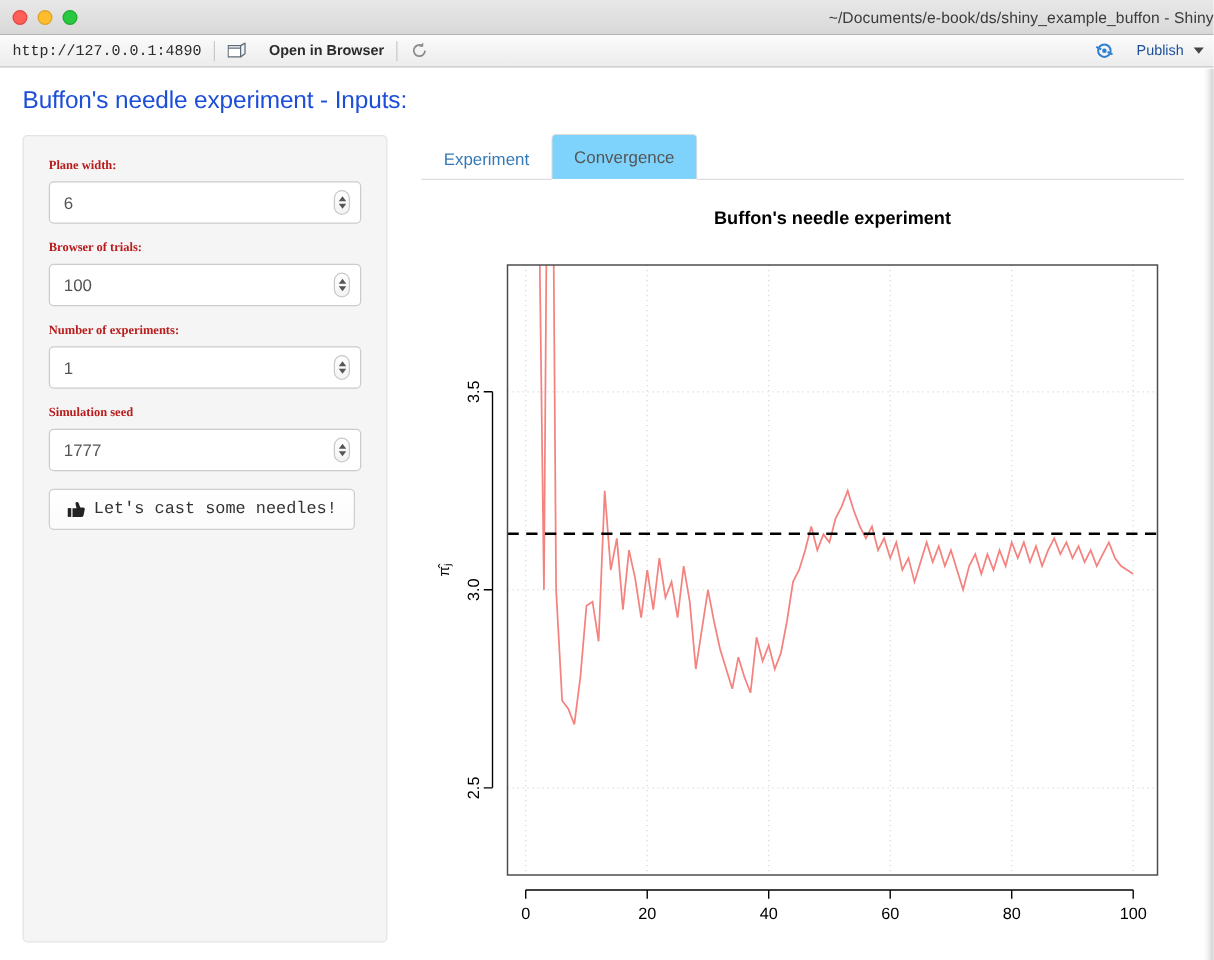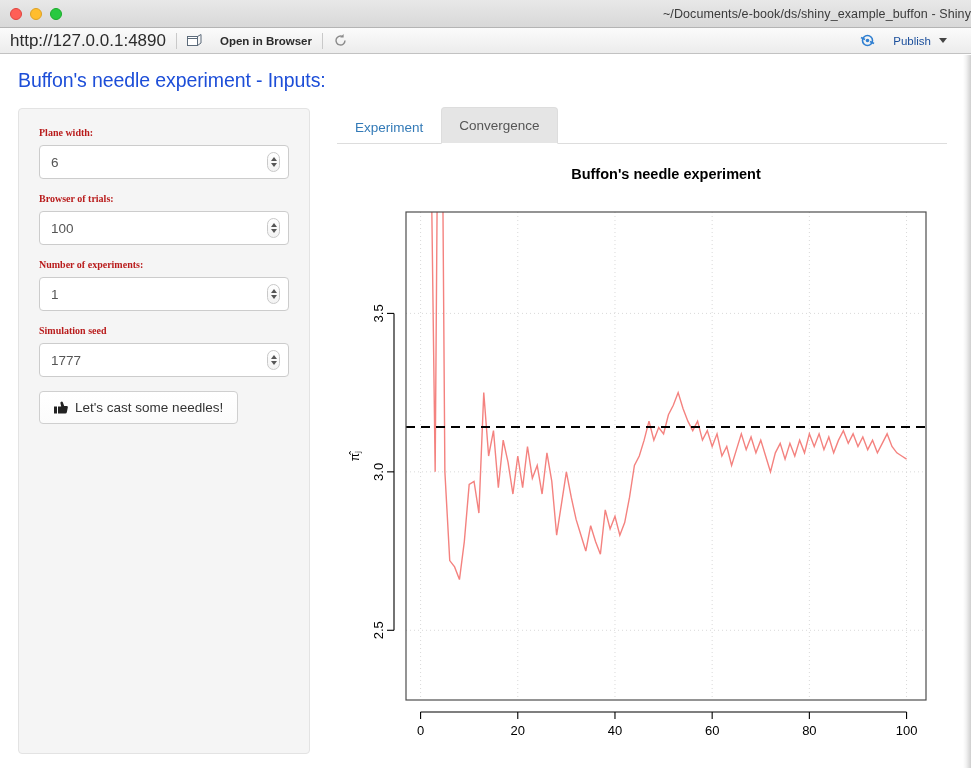--- a/index.html
+++ b/index.html
@@ -32,27 +32,27 @@
   }
 
   .toolbar {
     height: 26px;
     background: linear-gradient(to bottom, #fbfbfb 0%, #ececec 100%);
     border-bottom: 1px solid #c2c2c2;
     display:flex; align-items:center;
     font-size: 11.5px; color:#2b2b2b;
     position: relative;
   }
-  .tb-url { padding: 0 10px; color:#2b2b2b; font-size:17px; }
+  .tb-url { padding: 0 10px; color:#2b2b2b; font-size:12px;font-family:Liberation Mono, monospace; }
   .tb-sep { width:1px; height:16px; background:#c9c9c9; }
   .tb-item { display:flex; align-items:center; gap:18px; padding: 0 10px; height:100%; }
   .tb-label { font-weight: bold; font-size:11.5px; }
   .icon-browser { width:15px; height:13px; display:block; }
   .icon-refresh { width:15px; height:15px; display:block; }
-  .tb-right { position:absolute; right: 24px; top:0; height:100%; display:flex; align-items:center; gap:6px; }
+  .tb-right { position:absolute; right: 8px; top:0; height:100%; display:flex; align-items:center; gap:6px; }
   .publish-label { color:#1b4f9c; font-size:11.5px; }
   .caret-down { width:0;height:0;border-left:4px solid transparent;border-right:4px solid transparent;border-top:5px solid #444; }
 
   
   .app {
     position:absolute; top:55px; left:0; width:963px; height:713px;
     background:#fff; overflow:hidden;
   }
   .right-border { position:absolute; right:0px; top:55px; width:8px; height:713px;
      background: linear-gradient(to right,#ffffff 0%, #f2f2f2 40%, #cfcfcf 100%); }
@@ -90,38 +90,39 @@
   .chev { width:0;height:0;border-left:3px solid transparent;border-right:3px solid transparent; }
   .chev.up { border-bottom:4px solid #565656; }
   .chev.dn { border-top:4px solid #565656; }
 
   .cast-btn {
     display:inline-flex; align-items:center; gap:7px;
     background: linear-gradient(to bottom,#ffffff,#fbfbfb);
     border:1px solid #cfcfcf; border-radius: 4px;
     padding: 8px 14px; font-size:13.5px; color:#333;
     cursor: pointer;
+    font-family: Liberation Mono, monospace;
   }
   .icon-thumb { width:14px; height:13px; display:block; }
 
   
   .main { flex: 1; margin-left: 27px; margin-right: 16px; }
   .tabs { display:flex; align-items:flex-end; position:relative; height: 36px; }
   .tabs::after {
     content:""; position:absolute; left:0; right:0; bottom:0;
     height:1px; background:#dddddd;
   }
   .tab {
     padding: 9px 17px 9px 17px; font-size:13.5px; color:#337ab7;
     cursor:pointer; border:1px solid transparent; border-radius: 4px 4px 0 0;
     position:relative; z-index:2; line-height:1;
     background: transparent;
   }
   .tab.active {
-    color:#555555; background:#e5e5e5;
+    color:#555555; background:#7dd3fc;
     border:1px solid #dddddd; border-bottom-color:#ffffff;
     padding-top: 11px; padding-bottom: 11px; text-align: right;
   }
 
   .plot-area { position: relative; width: 600px; height: 600px; margin: 10px 0 0 0; }
   .plot-svg { display:block; }
 </style>
 </head>
 <body>
 

